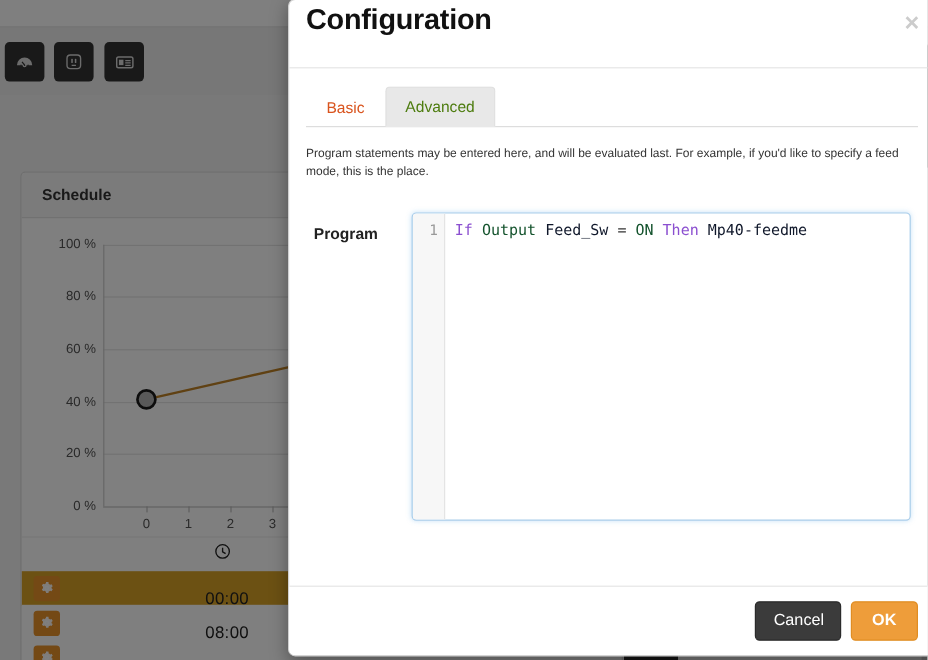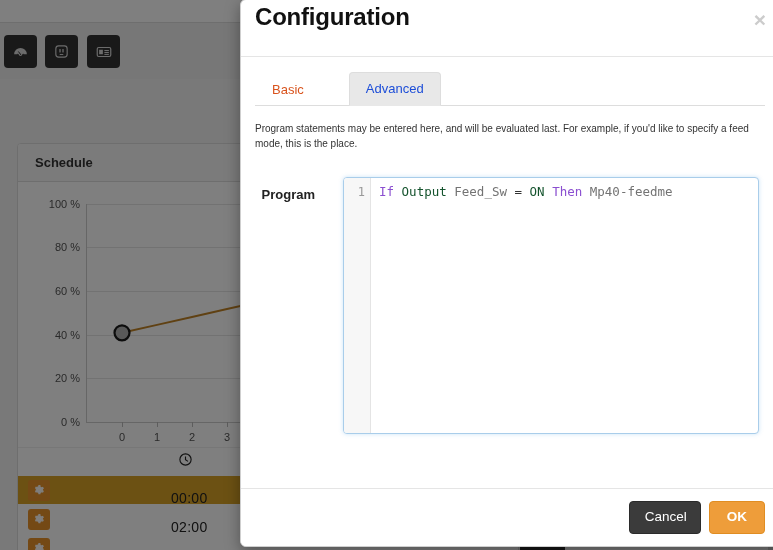--- a/index.html
+++ b/index.html
@@ -276,24 +276,23 @@
     position: relative;
     top: 1px;
     box-sizing: border-box;
     text-align: right;
   }
   .tab.inactive {
     color: #d9541e;
   }
   .tab.active {
     background: #e8e8e8;
-    color: #1d4ed8;
+    color: #4d7c0f;
     border-color: #dddddd;
     border-bottom: 1px solid #e8e8e8;
-    margin-left: 28px;
   }
 
   #intro-text {
     margin-top: 16px;
     font-size: 10px;
     line-height: 1.45;
     color: #333333;
     width: 505px;
   }
 
@@ -343,21 +342,21 @@
   #code-area {
     flex: 1;
     padding: 6px 0 0 8px;
     font-family: "DejaVu Sans Mono", monospace;
     font-size: 12.5px;
     line-height: 16px;
     white-space: pre;
   }
   .tk-kw   { color: #8b4fd0; }
   .tk-fn   { color: #14532d; }
-  .tk-id   { color: #737373; }
+  .tk-id   { color: #0f172a; }
   .tk-op   { color: #333333; }
 
   #modal-footer {
     position: absolute;
     left: 0;
     bottom: 0;
     width: 100%;
     height: 58px;
     border-top: 1px solid #e5e5e5;
     box-sizing: border-box;
@@ -492,21 +491,21 @@
       </span>
       <span class="sched-time">00:00</span>
     </div>
     <div class="sched-row plain">
       <span class="gear-btn">
         <svg width="12" height="12" viewBox="0 0 24 24" fill="#ffffff">
           <path d="M12 8.2a3.8 3.8 0 1 0 0 7.6 3.8 3.8 0 0 0 0-7.6zm0 5.6a1.8 1.8 0 1 1 0-3.6 1.8 1.8 0 0 1 0 3.6z"></path>
           <path d="M20 12c0-.5 0-1-.1-1.4l2-1.5-2-3.4-2.3 1a7.6 7.6 0 0 0-2.4-1.4L14.8 2h-4l-.4 2.5a7.6 7.6 0 0 0-2.4 1.4l-2.3-1-2 3.4 2 1.5c-.1.5-.1 1-.1 1.4s0 1 .1 1.4l-2 1.5 2 3.4 2.3-1c.7.6 1.5 1.1 2.4 1.4l.4 2.5h4l.4-2.5c.9-.3 1.7-.8 2.4-1.4l2.3 1 2-3.4-2-1.5c.1-.4.1-.9.1-1.4z" opacity=".95"></path>
         </svg>
       </span>
-      <span class="sched-time">02:00</span>
+      <span class="sched-time">08:00</span>
     </div>
     <div class="sched-row plain">
       <span class="gear-btn">
         <svg width="12" height="12" viewBox="0 0 24 24" fill="#ffffff">
           <path d="M12 8.2a3.8 3.8 0 1 0 0 7.6 3.8 3.8 0 0 0 0-7.6zm0 5.6a1.8 1.8 0 1 1 0-3.6 1.8 1.8 0 0 1 0 3.6z"></path>
           <path d="M20 12c0-.5 0-1-.1-1.4l2-1.5-2-3.4-2.3 1a7.6 7.6 0 0 0-2.4-1.4L14.8 2h-4l-.4 2.5a7.6 7.6 0 0 0-2.4 1.4l-2.3-1-2 3.4 2 1.5c-.1.5-.1 1-.1 1.4s0 1 .1 1.4l-2 1.5 2 3.4 2.3-1c.7.6 1.5 1.1 2.4 1.4l.4 2.5h4l.4-2.5c.9-.3 1.7-.8 2.4-1.4l2.3 1 2-3.4-2-1.5c.1-.4.1-.9.1-1.4z" opacity=".95"></path>
         </svg>
       </span>
       <span class="sched-time"></span>
     </div>

